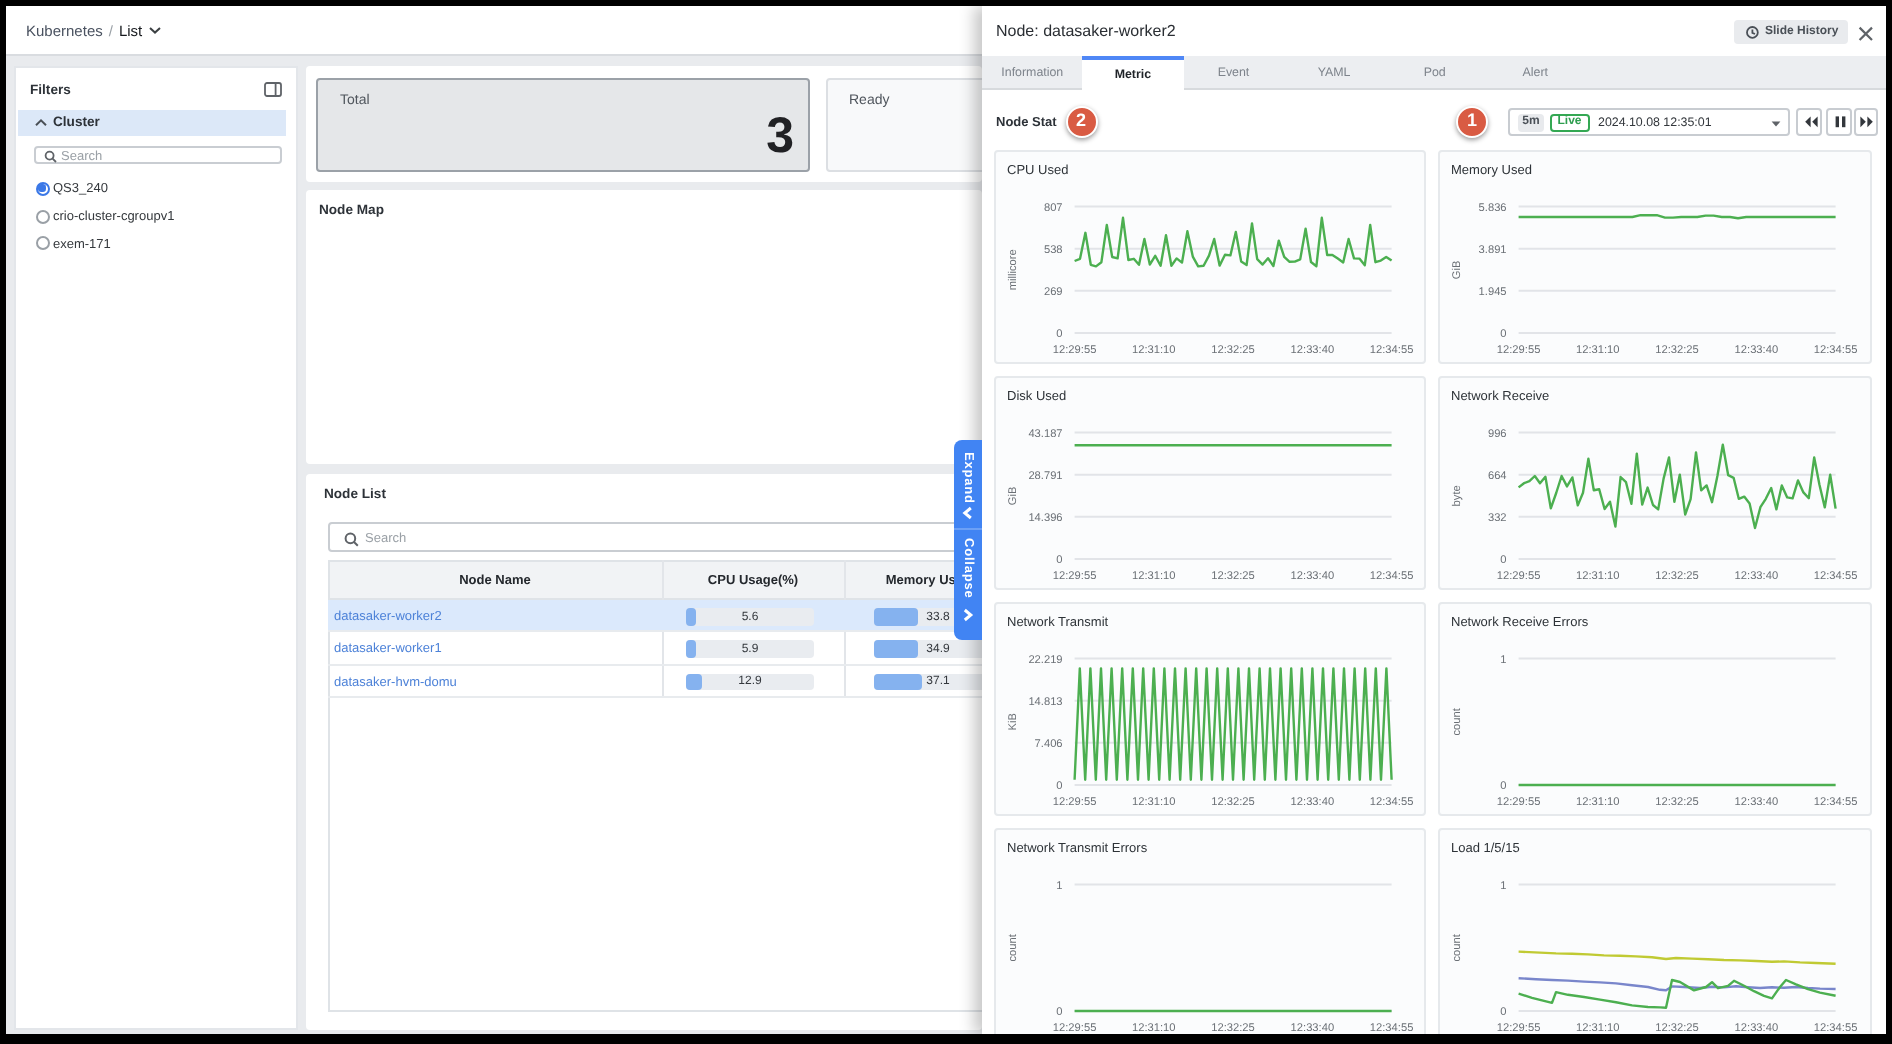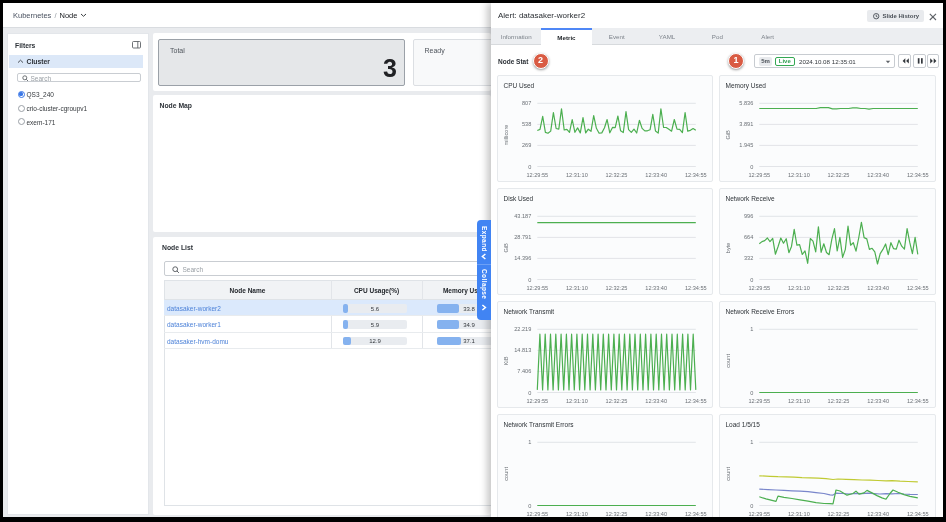--- a/index.html
+++ b/index.html
@@ -49,21 +49,21 @@
 .chiplive{position:absolute;left:20px;top:2.5px;width:19.5px;height:8.5px;border:1px solid #34a853;border-radius:2px;font-size:6px;color:#2e9e4f;text-align:center;line-height:7px;font-weight:700}
 .dtval{position:absolute;left:44px;top:3.5px;font-size:6.2px;color:#33373c}
 .pbtn{position:absolute;top:50.5px;width:12.5px;height:14px;border:1px solid #c8ccd1;border-radius:2px;background:#fff}
 .card{position:absolute;background:#fbfcfd;border:1px solid #e6e9ec;border-radius:2px;z-index:11}
 .ct{position:absolute;left:5.5px;top:6px;font-size:6.5px;color:#2e3338}
 .yl{font-size:5.6px;fill:#6b7076;font-family:"Liberation Sans",sans-serif}
 svg{position:absolute;left:0;top:0}
 </style></head>
 <body>
 <div id="topbar">
-    <div id="crumb">Kubernetes<span class="sep">/</span><b>Node</b><svg width="7" height="5" style="position:relative;left:3px;top:0">
+    <div id="crumb">Kubernetes<span class="sep">/</span><b>List</b><svg width="7" height="5" style="position:relative;left:3px;top:0">
         <path d="M1 1 L3.5 3.3 L6 1" stroke="#3c4043" stroke-width="1" fill="none"></path>
       </svg></div>
   </div>
 
 <div id="sidebar">
  <div class="ftitle" style="left:7px;top:8px;">Filters</div>
  <svg class="abs" style="left:124px;top:7px" width="9" height="7.5">
       <rect x="0.5" y="0.5" width="8" height="6.5" rx="1" fill="none" stroke="#5f6368" stroke-width="0.9"></rect>
       <line x1="5.8" y1="0.5" x2="5.8" y2="7" stroke="#5f6368" stroke-width="0.9"></line>
     </svg>
@@ -153,21 +153,21 @@
       <path d="M4.4 1 L1.4 3.5 L4.4 6" stroke="#fff" stroke-width="1.5" fill="none"></path>
     </svg>
   <div style="position:absolute;left:0;top:44.5px;width:14px;height:1px;background:#6ca0f6"></div>
   <div class="vtext" style="left:3.5px;top:49px">Collapse</div>
   <svg class="abs" style="left:4px;top:84px" width="6" height="7">
       <path d="M1.4 1 L4.4 3.5 L1.4 6" stroke="#fff" stroke-width="1.5" fill="none"></path>
     </svg>
 </div>
 
 <div id="overlay">
- <div id="otitle">Alert: datasaker-worker2</div>
+ <div id="otitle">Node: datasaker-worker2</div>
  <div id="slidehist">
       <svg class="abs" style="left:6px;top:2.5px" width="7" height="7">
         <circle cx="3.2" cy="3.2" r="2.7" fill="none" stroke="#4a5057" stroke-width="0.9"></circle>
         <path d="M3.2 1.7 L3.2 3.4 L4.5 4" stroke="#4a5057" stroke-width="0.9" fill="none"></path>
       </svg>
       <span style="position:absolute;left:16px;top:3px">Slide History</span>
     </div>
  <svg class="abs" style="left:437.5px;top:9.5px" width="8" height="8">
       <path d="M0.8 0.8 L7 7 M7 0.8 L0.8 7" stroke="#5f6368" stroke-width="1.1"></path>
     </svg>

